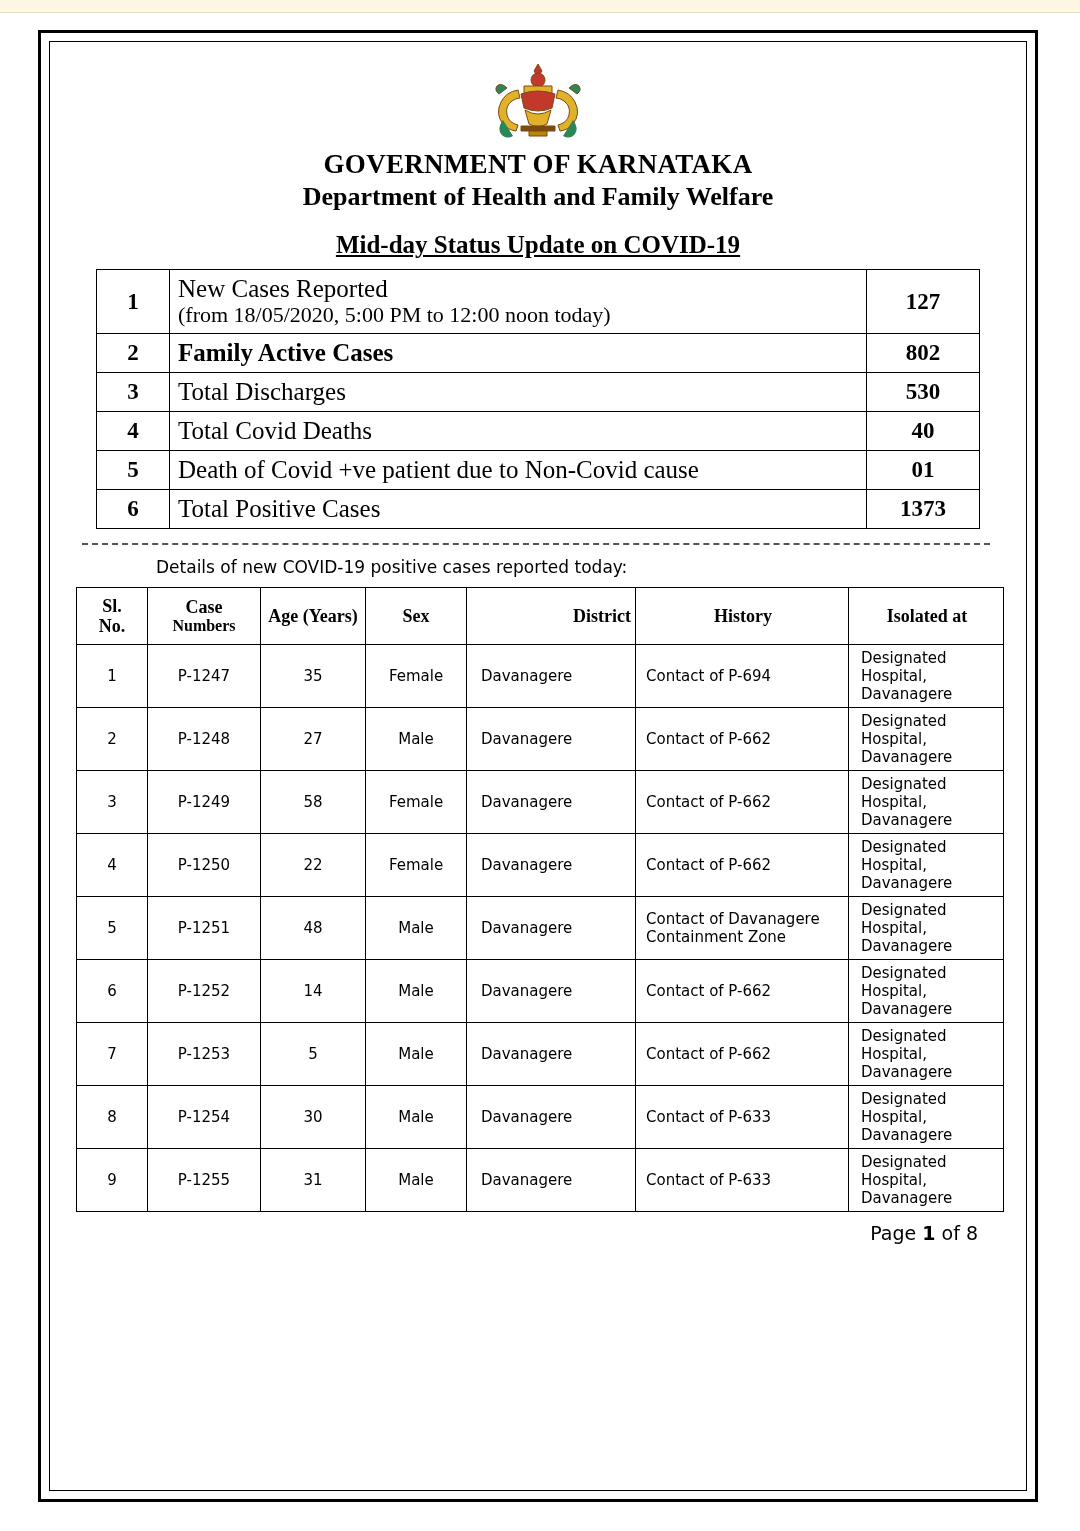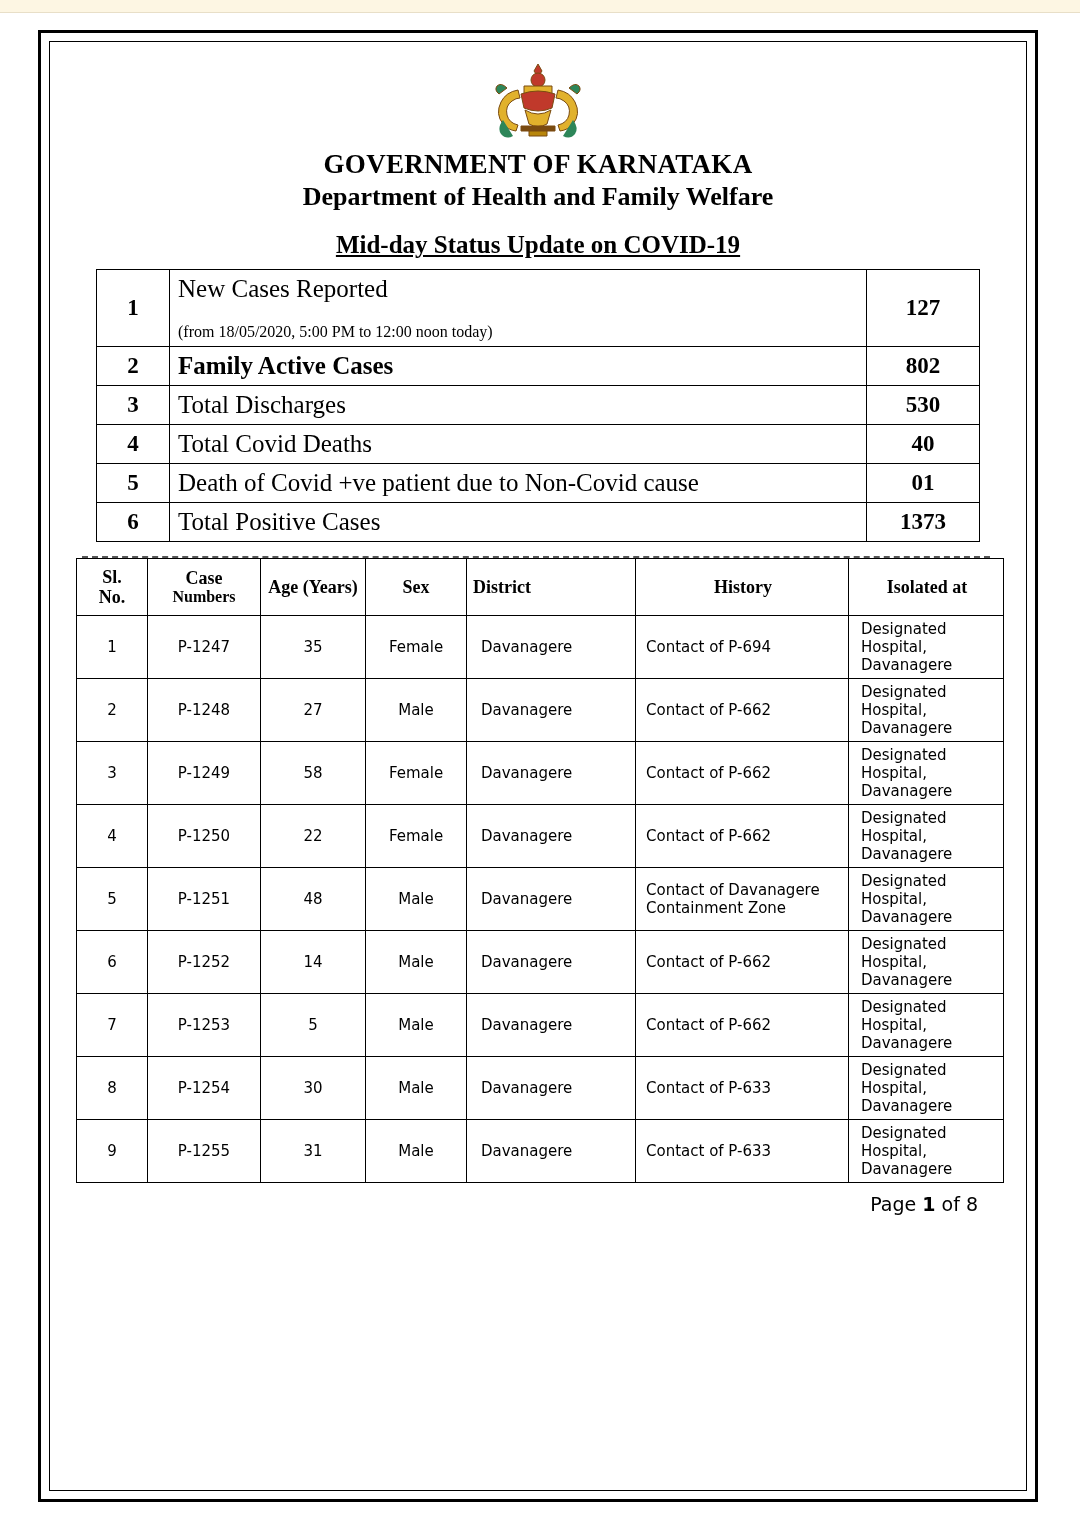--- a/index.html
+++ b/index.html
@@ -115,21 +115,21 @@
   }
   td.label { padding-left: 16px; }
   td.val {
     width: 96px;
     text-align: center;
     font-weight: bold;
     font-size: 22px;
   }
   .label-main { font-size: 25px; }
   .label-bold { font-weight: bold; font-size: 25px; }
-  .label-sub { font-size: 16px; display: block; line-height: 1.1; margin-top: 20px; }
+  .label-sub { font-size: 22px; display: block; line-height: 1.1; }
   .dashed {
     border-top: 2px dashed #555;
     margin: 14px 10px 0 6px;
   }
   .details-line {
     font-family: "DejaVu Sans", sans-serif;
     font-size: 17px;
     margin: 12px 0 10px 80px;
   }
   table.cases {
@@ -252,38 +252,39 @@
             <td class="label">
               <span class="label-main">Total Positive Cases</span>
             </td>
             <td class="val">1373</td>
           </tr>
         </tbody>
       </table>
 
       <div class="dashed"></div>
 
+      <div class="details-line">Details of new COVID-19 positive cases reported today:</div>
 
       <table class="cases">
         <thead>
           <tr>
             <th class="c-sl">
               <span>Sl.</span><br>
               <span>No.</span>
             </th>
             <th class="c-case">
               <span>Case</span>
               <span class="small">Numbers</span>
             </th>
             <th class="c-age">
               <span>Age</span>
               <span>(Years)</span>
             </th>
             <th class="c-sex">Sex</th>
-            <th class="c-dist" style="text-align:left;padding-left:6px !important;">District</th>
+            <th class="c-dist" style="text-align:right;padding-left:6px !important;">District</th>
             <th class="c-hist" style="text-align:center;padding-left:6px !important;">History</th>
             <th class="c-iso" style="text-align:center;padding-left:6px !important;">Isolated at</th>
           </tr>
         </thead>
         <tbody>
           <tr>
             <td class="c-sl">1</td>
             <td class="c-case">P-1247</td>
             <td class="c-age">35</td>
             <td class="c-sex">Female</td>

